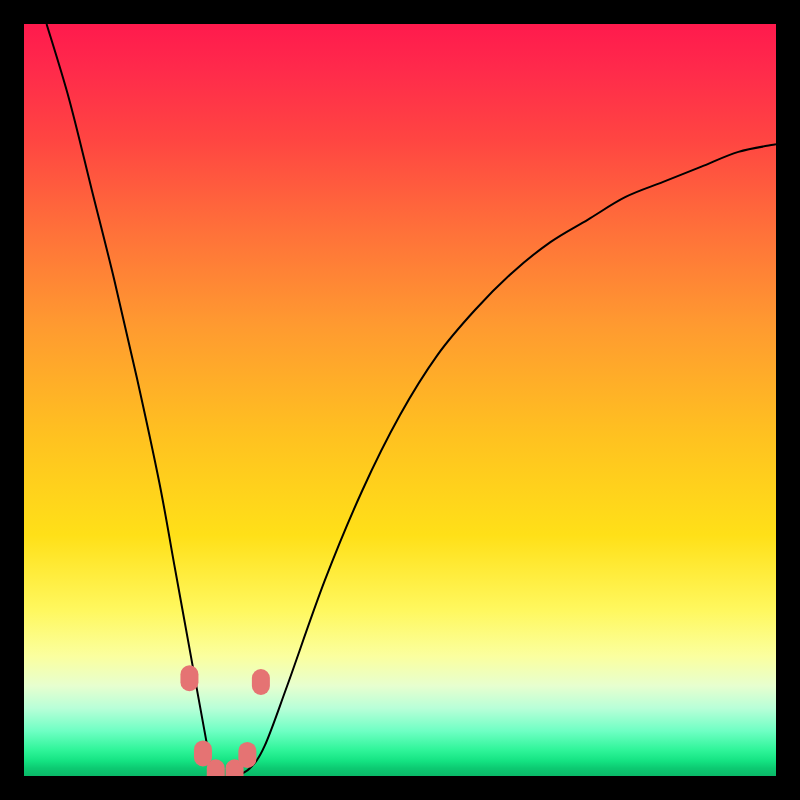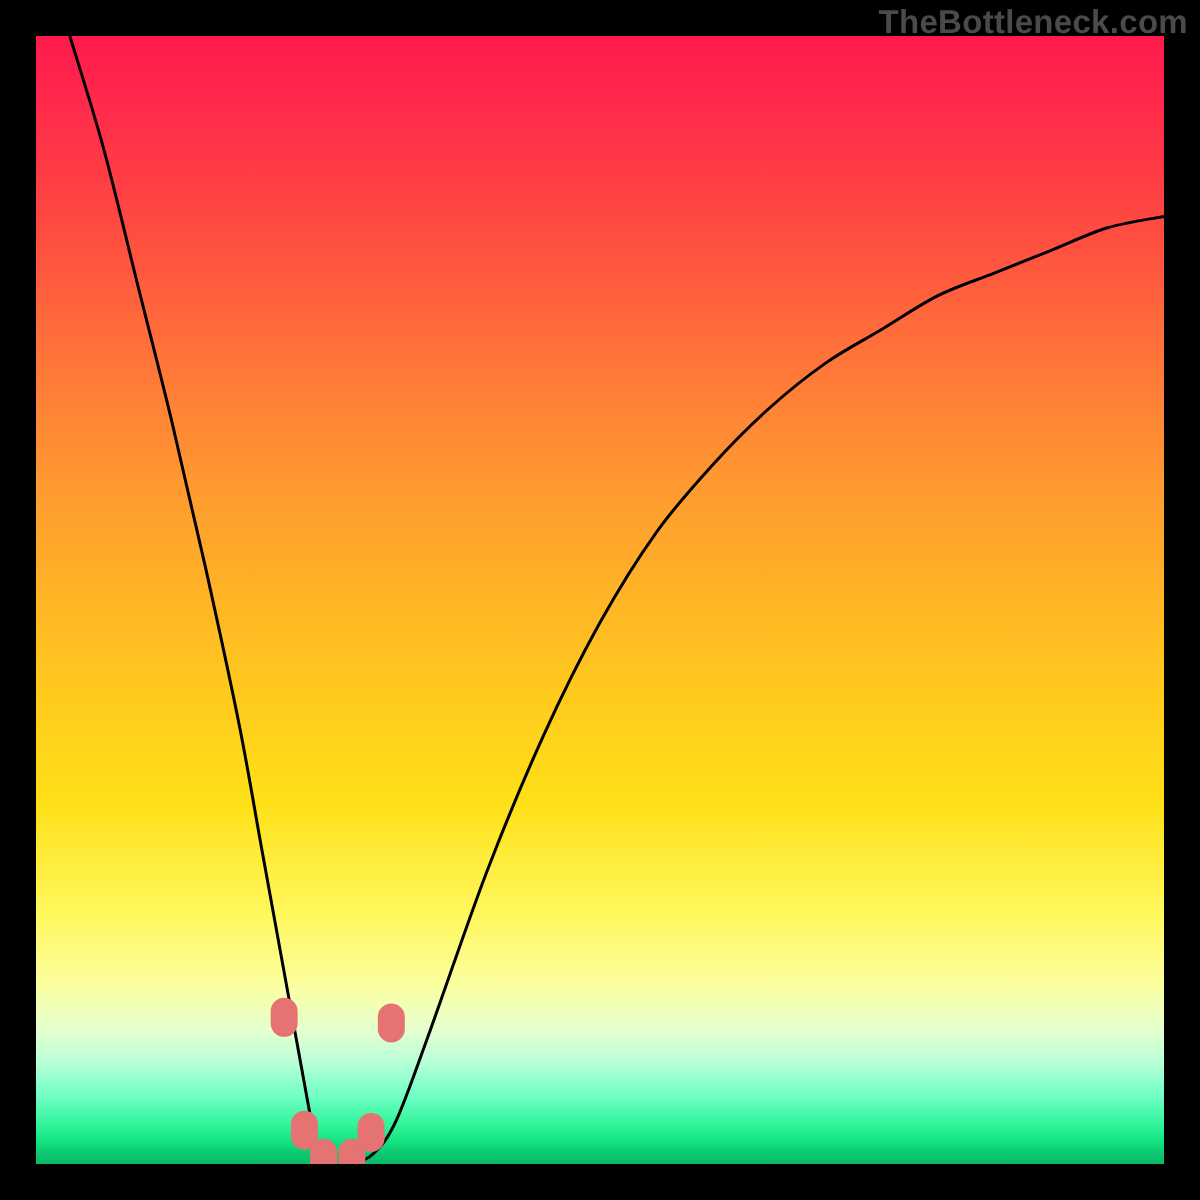--- a/index.html
+++ b/index.html
@@ -74,21 +74,20 @@
   .marker {
     fill: #e57373;
     stroke: none;
   }
 </style>
 </head>
 <body>
 
 <div class="frame">
 
-  <div class="watermark">TheBottleneck.com</div>
 
   <div class="plot">
     <div class="gradient"></div>
 
     <svg class="curve" viewBox="0 0 752 752" preserveAspectRatio="none">
       <path id="curve-path" class="curve-path" d="M 22.56,0 C 26.32,12.533333333333323 37.6,47.62666666666661 45.12,75.19999999999993 C 52.63999999999999,102.77333333333326 60.16,135.35999999999993 67.67999999999999,165.43999999999994 C 75.19999999999999,195.51999999999995 82.72,224.3466666666666 90.24,255.67999999999995 C 97.75999999999999,287.0133333333333 105.28,319.6 112.8,353.44 C 120.32,387.28 129.0933333333333,427.38666666666666 135.35999999999999,458.71999999999997 C 141.62666666666667,490.0533333333333 145.38666666666666,513.8666666666666 150.4,541.4399999999999 C 155.41333333333336,569.0133333333333 160.42666666666668,596.5866666666666 165.44,624.16 C 170.45333333333332,651.7333333333333 176.72,686.8266666666666 180.48,706.88 C 184.23999999999998,726.9333333333334 185.49333333333334,736.96 188,744.48 C 190.50666666666666,752 191.76,750.7466666666667 195.52,752 C 199.28000000000003,753.2533333333333 205.5466666666667,753.2533333333333 210.56000000000003,752 C 215.57333333333335,750.7466666666667 220.58666666666667,749.4933333333333 225.6,744.48 C 230.61333333333332,739.4666666666667 234.37333333333333,735.7066666666666 240.64000000000001,721.92 C 246.9066666666667,708.1333333333333 253.17333333333332,689.3333333333333 263.2,661.76 C 273.22666666666663,634.1866666666667 288.26666666666665,589.0666666666667 300.8,556.48 C 313.33333333333337,523.8933333333333 325.8666666666667,493.81333333333333 338.40000000000003,466.24 C 350.9333333333334,438.6666666666667 363.4666666666667,413.6 376,391.04 C 388.5333333333333,368.48 401.0666666666667,348.4266666666666 413.6,330.87999999999994 C 426.1333333333333,313.33333333333326 438.66666666666663,299.5466666666666 451.2,285.76 C 463.73333333333335,271.97333333333336 476.26666666666665,259.43999999999994 488.8,248.15999999999997 C 501.33333333333337,236.87999999999997 513.8666666666667,226.85333333333338 526.4,218.08000000000004 C 538.9333333333333,209.3066666666667 551.4666666666667,203.04 564,195.51999999999998 C 576.5333333333333,187.99999999999997 589.0666666666667,179.22666666666672 601.6,172.96000000000004 C 614.1333333333333,166.69333333333336 626.6666666666666,162.9333333333333 639.1999999999999,157.91999999999996 C 651.7333333333332,152.9066666666666 664.2666666666668,147.89333333333332 676.8000000000001,142.88 C 689.3333333333334,137.86666666666667 701.8666666666667,131.60000000000002 714.4,127.84000000000003 C 726.9333333333333,124.08000000000004 745.7333333333333,121.57333333333338 752,120.32000000000005"></path>
       <g id="markers-group">
           <rect x="156.44" y="641.24" width="18" height="26" rx="9" ry="9" class="marker"></rect>
           <rect x="169.976" y="716.44" width="18" height="26" rx="9" ry="9" class="marker"></rect>
           <rect x="182.76" y="735.24" width="18" height="26" rx="9" ry="9" class="marker"></rect>

